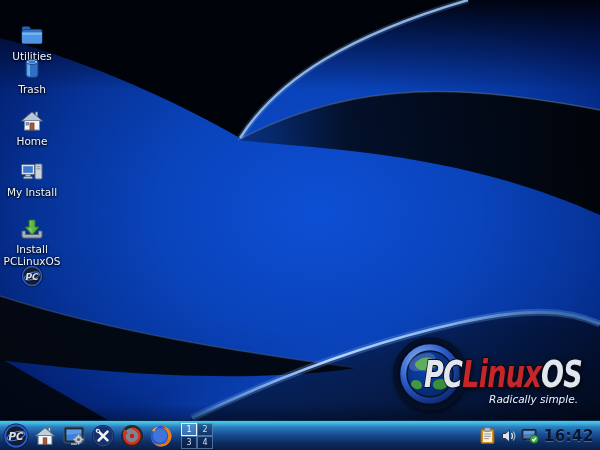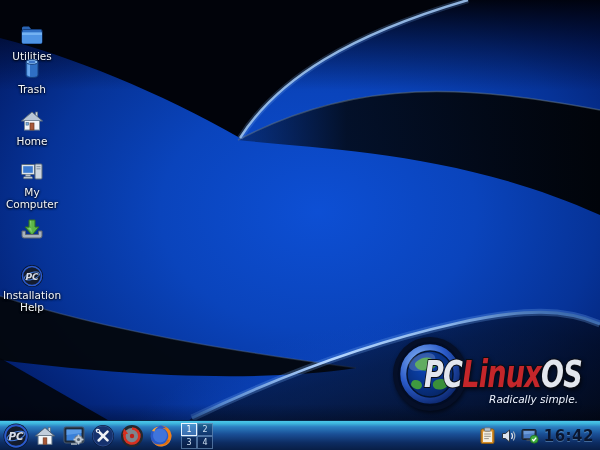--- a/index.html
+++ b/index.html
@@ -165,39 +165,39 @@
   <div class="desktop-icon" style="top:159px;">
     <svg width="26" height="26" viewBox="0 0 26 26">
       <rect x="16" y="5" width="7" height="15" rx="1" fill="#cdd6e0" stroke="#5a6a7a" stroke-width="1"></rect>
       <rect x="17.5" y="7" width="4" height="1.2" fill="#8a98a8"></rect>
       <rect x="17.5" y="9.2" width="4" height="1.2" fill="#8a98a8"></rect>
       <rect x="2.5" y="5.5" width="13" height="10" rx="1" fill="#dde4ec" stroke="#5a6a7a" stroke-width="1"></rect>
       <rect x="4.2" y="7.2" width="9.6" height="6.6" fill="#3a7ad2"></rect>
       <rect x="6.5" y="15.5" width="5" height="2.2" fill="#b8c2cc"></rect>
       <rect x="4.5" y="17.7" width="9" height="2" rx=".8" fill="#cdd6e0" stroke="#5a6a7a" stroke-width=".8"></rect>
     </svg>
-    <span class="di-label">My Computer</span>
+    <span class="di-label">My Install</span>
   </div>
 
   <div class="desktop-icon" style="top:216px;">
     <svg width="26" height="26" viewBox="0 0 26 26">
       <path d="M10,4 L16,4 L16,11 L20,11 L13,19 L6,11 L10,11 z" fill="#5cb648" stroke="#2e7020" stroke-width="1"></path>
       <path d="M10.8,4.8 L12.2,4.8 L12.2,12 L9,12 L13,16.6 z" fill="#8ed67e" opacity=".8"></path>
       <path d="M3,15 L3,20 q0,2 2,2 L21,22 q2,0 2,-2 L23,15 L19.5,15 L19.5,18.5 L6.5,18.5 L6.5,15 z" fill="#a8b2bc" stroke="#5a646e" stroke-width="1"></path>
     </svg>
+    <span class="di-label">Install PCLinuxOS</span>
   </div>
 
   <div class="desktop-icon" style="top:264px;">
     <svg width="24" height="24" viewBox="0 0 24 24">
       <circle cx="12" cy="12" r="11" fill="#0a1428"></circle>
       <circle cx="12" cy="12" r="9.5" fill="#141c2e" stroke="#2a5acc" stroke-width="1.6"></circle>
       <ellipse cx="12" cy="12" rx="8" ry="3.4" fill="none" stroke="#4a80e0" stroke-width=".9" transform="rotate(-18 12 12)"></ellipse>
       <text x="12" y="15.5" text-anchor="middle" font-size="9" font-weight="bold" font-style="italic" fill="#d8dce4">PC</text>
     </svg>
-    <span class="di-label">Installation Help</span>
   </div>
 
   <div class="panel">
 
     <div class="launcher">
       <svg width="26" height="26" viewBox="0 0 24 24">
         <circle cx="12" cy="12" r="11.5" fill="#0a1428"></circle>
         <circle cx="12" cy="12" r="10" fill="#141c2e" stroke="#2a5acc" stroke-width="1.8"></circle>
         <ellipse cx="12" cy="12" rx="8.5" ry="3.6" fill="none" stroke="#4a80e0" stroke-width="1" transform="rotate(-18 12 12)"></ellipse>
         <text x="12" y="15.5" text-anchor="middle" font-size="9.5" font-weight="bold" font-style="italic" fill="#d8dce4">PC</text>

